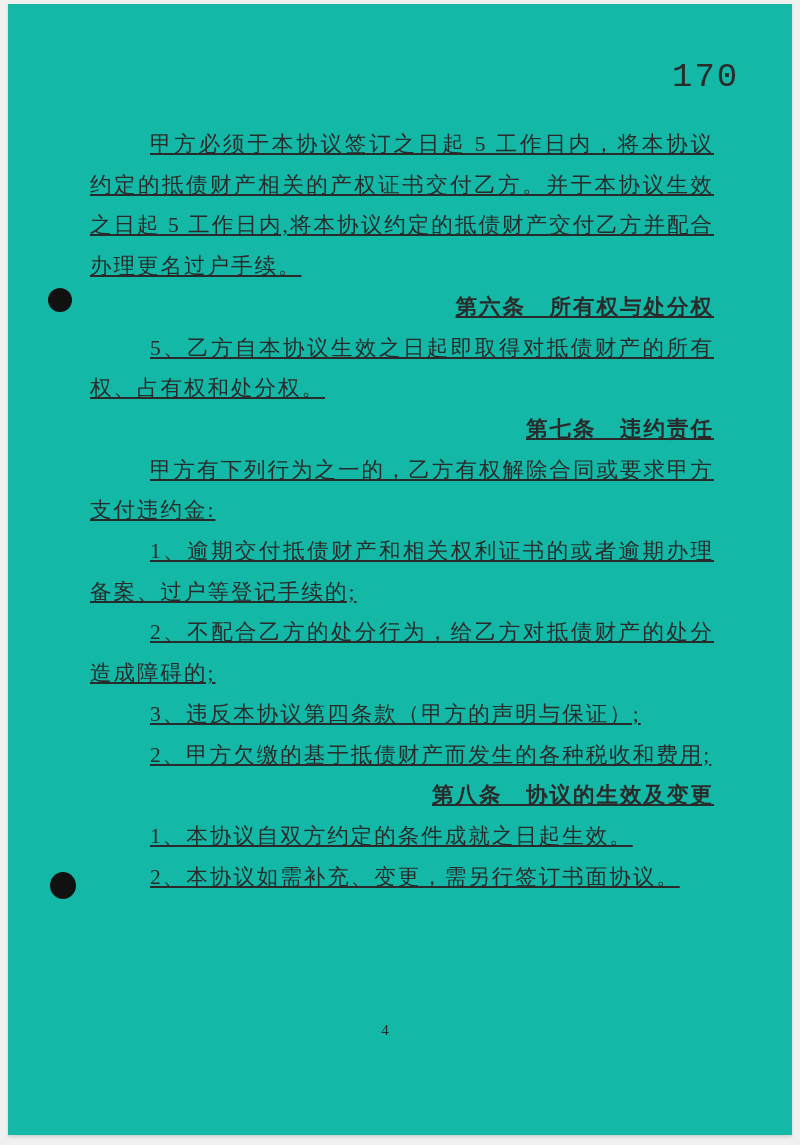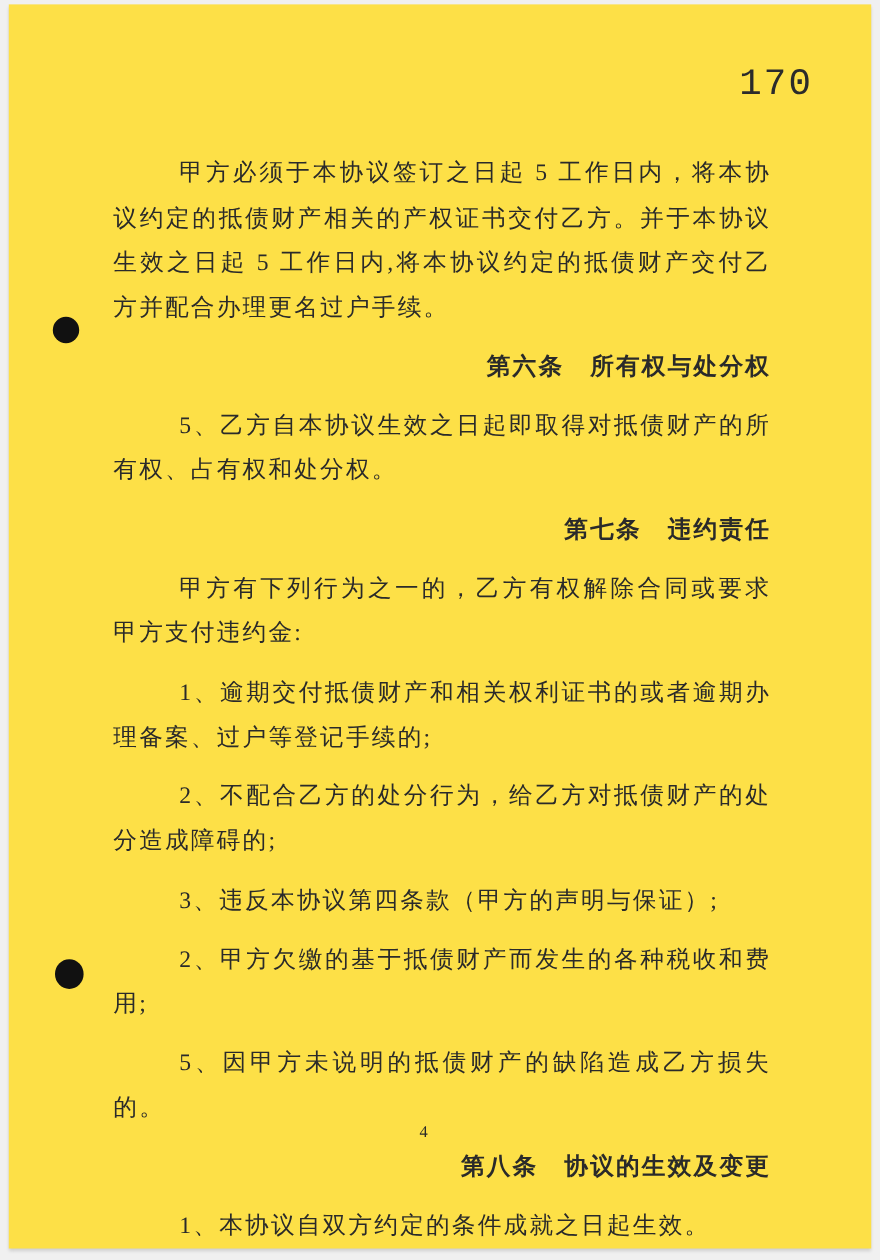--- a/index.html
+++ b/index.html
@@ -10,21 +10,21 @@
     overflow: hidden;
     background: #f0f0f0;
     font-family: "Liberation Serif", "DejaVu Serif", serif;
   }
   .page {
     position: absolute;
     left: 8px;
     top: 4px;
     width: 784px;
     height: 1131px;
-    background: #fde047;
+    background: #14b8a6;
     box-shadow: 0 2px 3px rgba(0,0,0,0.14);
   }
   .stamp-number {
     position: absolute;
     left: 664px;
     top: 54px;
     font-family: "Liberation Mono", "DejaVu Sans Mono", monospace;
     font-size: 34px;
     letter-spacing: 2px;
     color: #2b2b2b;
@@ -35,22 +35,23 @@
     top: 120px;
     width: 624px;
     font-size: 21.5px;
     line-height: 40.7px;
     letter-spacing: 2px;
     color: #2a2a2a;
     text-align: justify;
     text-justify: inter-character;
   }
   .content p {
-    margin: 13px;
+    margin: 0;
     text-indent: 60px;
+    text-decoration: underline;
   }
   .content p.heading {
     font-weight: bold;
     text-align: right;
   }
   .hole-punch {
     position: absolute;
     background: #111;
     border-radius: 50%;
   }
@@ -90,21 +91,20 @@
   <div class="content">
     <p>甲方必须于本协议签订之日起 5 工作日内，将本协议约定的抵债财产相关的产权证书交付乙方。并于本协议生效之日起 5 工作日内,将本协议约定的抵债财产交付乙方并配合办理更名过户手续。</p>
     <p class="heading">第六条　所有权与处分权</p>
     <p>5、乙方自本协议生效之日起即取得对抵债财产的所有权、占有权和处分权。</p>
     <p class="heading">第七条　违约责任</p>
     <p>甲方有下列行为之一的，乙方有权解除合同或要求甲方支付违约金:</p>
     <p>1、逾期交付抵债财产和相关权利证书的或者逾期办理备案、过户等登记手续的;</p>
     <p>2、不配合乙方的处分行为，给乙方对抵债财产的处分造成障碍的;</p>
     <p>3、违反本协议第四条款（甲方的声明与保证）;</p>
     <p>2、甲方欠缴的基于抵债财产而发生的各种税收和费用;</p>
-    <p>5、因甲方未说明的抵债财产的缺陷造成乙方损失的。</p>
     <p class="heading">第八条　协议的生效及变更</p>
     <p>1、本协议自双方约定的条件成就之日起生效。</p>
     <p>2、本协议如需补充、变更，需另行签订书面协议。</p>
   </div>
 
   <div class="footer-number">4</div>
 
 </div>
 
 </body></html>

